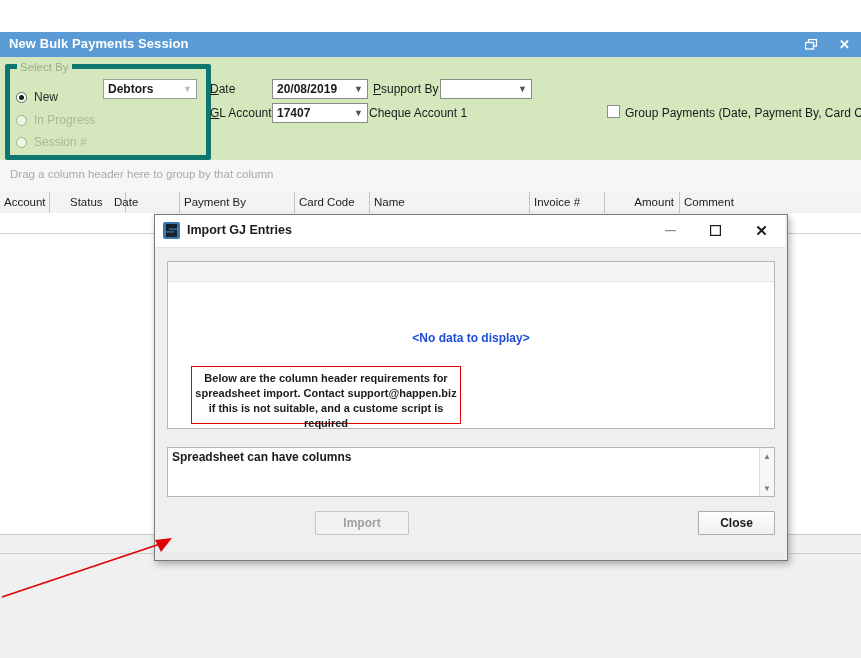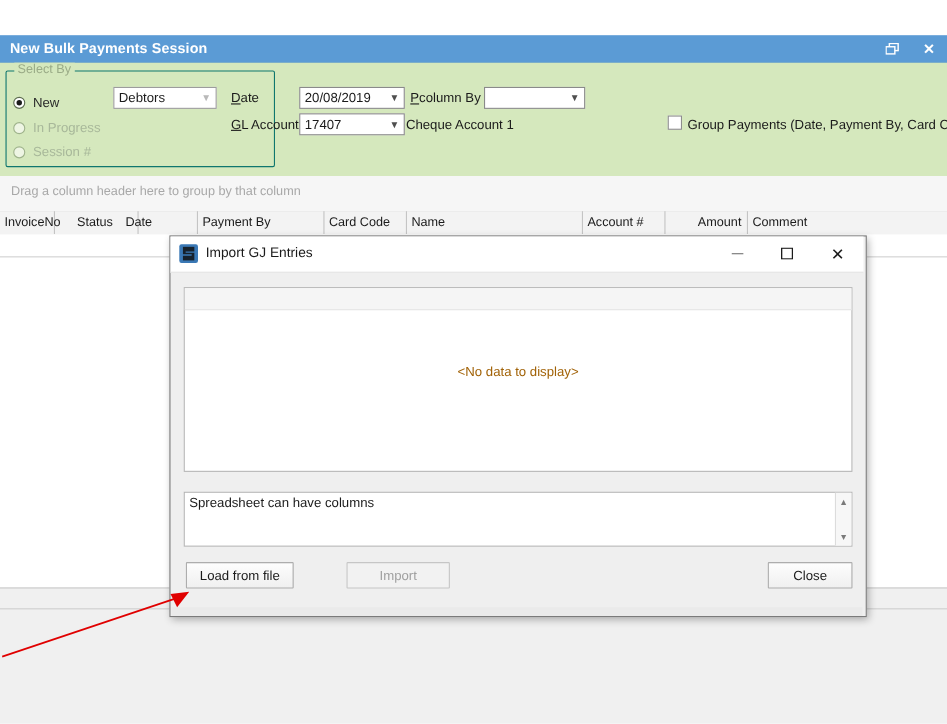--- a/index.html
+++ b/index.html
@@ -28,21 +28,21 @@
   .tb-restore{right:33px;}
   .tb-close{right:0;}
   .tb-restore svg{display:block;}
 
   .greenpanel{
     position:absolute;left:0;top:25px;width:861px;height:103px;
     background:#d5e8bd;border-bottom:1px solid #bfd5a6;
   }
   .groupbox{
     position:absolute;left:5px;top:7px;width:196px;height:86px;
-    border:1px solid #0f766e;border-radius:2px;padding-left:47px;
+    border:5px solid #0f766e;border-radius:2px;
   }
   .groupbox .gb-label{
     position:absolute;left:7px;top:-8px;background:#d5e8bd;
     padding:0 3px;font-size:11.5px;color:#9aab87;
   }
   .radio{position:absolute;left:6px;font-size:12px;color:#2a2a2a;}
   .radio .rdot{
     position:absolute;left:0;top:1px;width:11px;height:11px;border-radius:50%;
     border:1px solid #9fb38c;background:#eef5e4;box-sizing:border-box;
   }
@@ -54,21 +54,21 @@
   .radio .rlab{position:absolute;left:18px;top:-1px;white-space:nowrap;}
   .radio.off .rlab{color:#a8b89a;}
   .r1{top:22px;} .r2{top:45px;} .r3{top:67px;}
 
   .combo{
     position:absolute;background:#ffffff;border:1px solid #8a8a8a;
     box-sizing:border-box;height:20px;
   }
   .combo .cval{
     position:absolute;left:4px;top:2px;font-size:12px;color:#1b1b1b;
-    white-space:nowrap;overflow:hidden;
+    white-space:nowrap;overflow:hidden;font-weight:bold;
   }
   .combo .carrow{
     position:absolute;right:0;top:0;width:17px;height:18px;
     display:flex;align-items:center;justify-content:center;
     color:#4f4f4f;font-size:9px;
   }
   .combo.flat .carrow{color:#b9b9b9;}
   .combo.flat{border:1px solid #9c9c9c;}
 
   .fld-label{position:absolute;font-size:12px;color:#1b1b1b;white-space:nowrap;}
@@ -122,20 +122,21 @@
     font-size:12px;color:#1b1b1b;display:flex;align-items:center;
     justify-content:center;border-radius:1px;
   }
   .btn.disabled{color:#a0a0a0;border-color:#c6c6c6;background:#f2f2f2;}
 
   
   .dialog{
     position:absolute;left:154px;top:182px;width:632px;height:345px;
     background:#efefef;border:1px solid #7a7a7a;
     box-shadow:2px 3px 7px rgba(0,0,0,.30);
+    font-weight:bold;
   }
   .dlg-title{
     position:absolute;left:0;top:0;width:630px;height:32px;
     background:#ffffff;border-bottom:1px solid #e2e2e2;
   }
   .dlg-icon{
     position:absolute;left:8px;top:7px;width:17px;height:17px;
     background:#3a78b5;border-radius:2px;
   }
   .dlg-icon:before{
@@ -156,21 +157,21 @@
   .dlg-grid{
     position:absolute;left:12px;top:46px;width:608px;height:168px;
     background:#ffffff;border:1px solid #b5b5b5;box-sizing:border-box;
   }
   .dlg-grid .ghband{
     position:absolute;left:0;top:0;width:606px;height:19px;background:#f5f5f5;
     border-bottom:1px solid #e6e6e6;
   }
   .nodata{
     position:absolute;left:0;top:69px;width:606px;text-align:center;
-    font-size:12px;color:#a16207;
+    font-size:12px;color:#1d4ed8;
   }
   .rednote{
     position:absolute;left:23px;top:104px;width:270px;height:58px;
     border:1px solid #e00000;box-sizing:border-box;background:#ffffff;
     text-align:center;font-size:11px;line-height:15px;color:#1b1b1b;
     padding-top:4px;
   }
   .dlg-text{
     position:absolute;left:12px;top:232px;width:608px;height:50px;
     background:#ffffff;border:1px solid #b5b5b5;box-sizing:border-box;
@@ -248,58 +249,58 @@
 
     <div class="fld-label" style="left:210px;top:49px;">
       <span class="uline">G</span><span>L Account</span>
     </div>
     <div class="combo" style="left:272px;top:46px;width:96px;">
       <span class="cval">17407</span>
       <span class="carrow">▼</span>
     </div>
 
     <div class="fld-label" style="left:373px;top:25px;">
-      <span class="uline">P</span><span>column By</span>
+      <span class="uline">P</span><span>support By</span>
     </div>
     <div class="combo" style="left:440px;top:22px;width:92px;">
       <span class="cval"></span>
       <span class="carrow">▼</span>
     </div>
 
     <div class="fld-label" style="left:369px;top:49px;">Cheque Account 1</div>
 
     <div class="chk" style="left:607px;top:48px;"></div>
     <div class="fld-label" style="left:625px;top:49px;">Group Payments (Date, Payment By, Card Code)</div>
   </div>
 
   <div class="groupbar">
     <div class="gtext">Drag a column header here to group by that column</div>
   </div>
 
   <div class="gridhdr">
     <div class="gh-cell" style="left:0;width:50px;">
-        <span>InvoiceNo</span>
+        <span>Account</span>
       </div>
     <div class="gh-cell" style="left:66px;width:60px;">
         <span>Status</span>
       </div>
     <div class="gh-cell" style="left:110px;width:70px;">
         <span>Date</span>
       </div>
     <div class="gh-cell" style="left:180px;width:115px;">
         <span>Payment By</span>
       </div>
     <div class="gh-cell" style="left:295px;width:75px;">
         <span>Card Code</span>
       </div>
     <div class="gh-cell" style="left:370px;width:160px;text-align:right;">
         <span>Name</span>
       </div>
     <div class="gh-cell" style="left:530px;width:75px;">
-        <span>Account #</span>
+        <span>Invoice #</span>
       </div>
     <div class="gh-cell right" style="left:605px;width:75px;">
         <span>Amount</span>
       </div>
     <div class="gh-cell" style="left:680px;width:181px;border-right:none;">
         <span>Comment</span>
       </div>
   </div>
 
   <div class="gridbody">
@@ -349,33 +350,31 @@
           </svg>
       </div>
       <div class="dlg-btn dlg-close">
         <span style="font-size:15px;">✕</span>
       </div>
     </div>
 
     <div class="dlg-grid">
       <div class="ghband"></div>
       <div class="nodata">&lt;No data to display&gt;</div>
+      <div class="rednote">Below are the column header requirements for spreadsheet import. Contact support@happen.biz if this is not suitable, and a custome script is required</div>
     </div>
 
     <div class="dlg-text">
       <span class="ln1">Spreadsheet can have columns</span>
       <div class="vscroll">
         <div class="up">▲</div>
         <div class="dn">▼</div>
       </div>
     </div>
 
-    <div class="btn" style="left:14px;top:296px;width:98px;height:24px;">
-      <span>Load from file</span>
-    </div>
     <div class="btn disabled" style="left:160px;top:296px;width:94px;height:24px;">
       <span>Import</span>
     </div>
     <div class="btn" style="left:543px;top:296px;width:77px;height:24px;text-align:center;">
       <span>Close</span>
     </div>
 
     <div class="dlg-statusbar"></div>
   </div>
 

